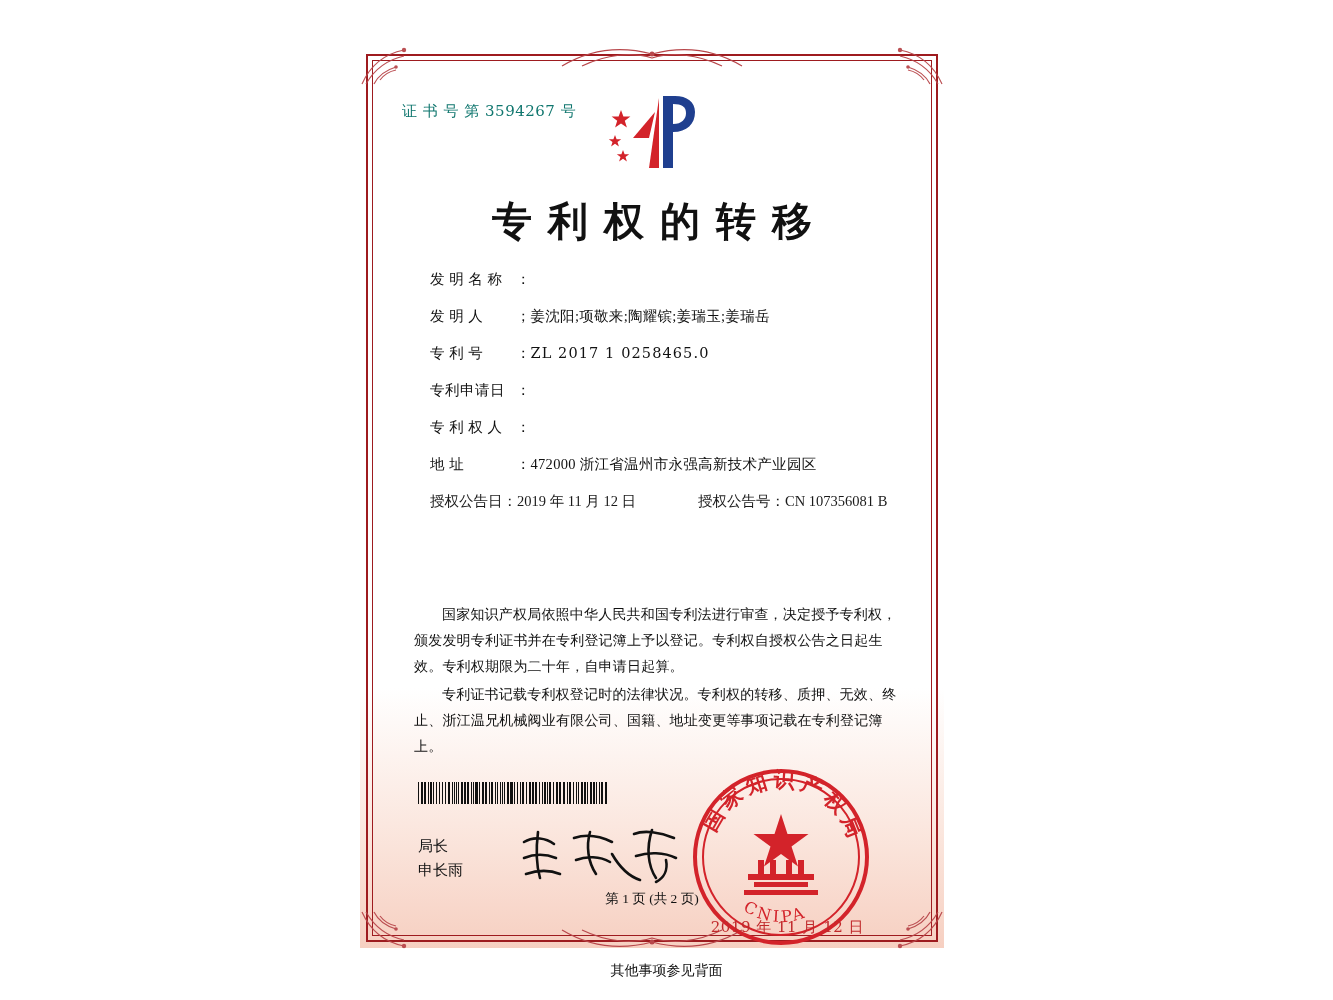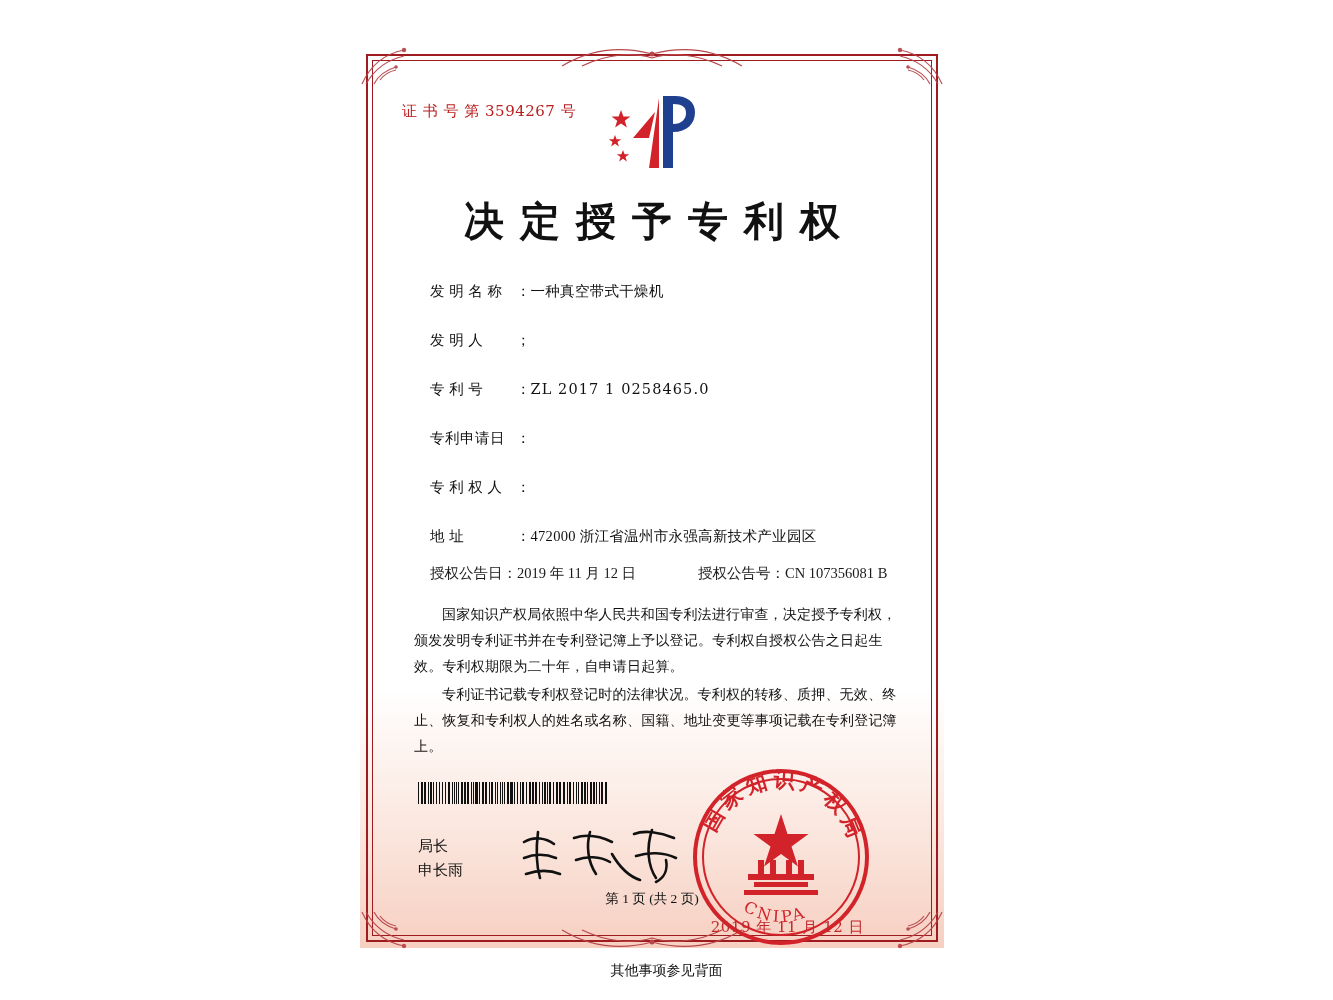--- a/index.html
+++ b/index.html
@@ -87,21 +87,21 @@
     position: absolute;
     left: 34px; top: 34px; right: 34px; bottom: 34px;
   }
 
   .cert-no {
     position: absolute;
     left: 8px;
     top: 20px;
     font-size: 15px;
     letter-spacing: 0.5px;
-    color: #b91c1c;
+    color: #0f766e;
     font-family: "DejaVu Serif", serif;
   }
 
   
   .logo {
     position: absolute;
     left: 50%;
     transform: translateX(-50%);
     top: 8px;
     width: 110px;
@@ -151,21 +151,20 @@
     align-items: baseline;
     margin-bottom: 18px;
     font-size: 14.5px;
     color: #111;
   }
   .field .lab {
     width: 86px;
     flex: 0 0 86px;
     letter-spacing: 0.5px;
     white-space: nowrap;
-    margin-top: 12px;
   }
   .field .val {
     flex: 1 1 auto;
     letter-spacing: 0.3px;
   }
   .field .val.mono {
     font-family: "DejaVu Serif", serif;
     letter-spacing: 1.1px;
   }
   .field2 {
@@ -344,33 +343,33 @@
             <polygon points="18,45 19.6,49.3 24.2,49.3 20.5,52 21.9,56.5 18,53.7 14.1,56.5 15.5,52 11.8,49.3 16.4,49.3"></polygon>
             <polygon points="26,60 27.6,64.3 32.2,64.3 28.5,67 29.9,71.5 26,68.7 22.1,71.5 23.5,67 19.8,64.3 24.4,64.3"></polygon>
           </g>
         </svg>
       </div>
 
       <div class="qr">
         <div class="qr-grid" id="qr-grid"><i></i><i></i><i></i><i></i><i></i><i></i><i></i><i style="background: transparent;"></i><i></i><i style="background: transparent;"></i><i style="background: transparent;"></i><i></i><i></i><i style="background: transparent;"></i><i></i><i></i><i></i><i></i><i></i><i></i><i></i><i></i><i style="background: transparent;"></i><i style="background: transparent;"></i><i style="background: transparent;"></i><i style="background: transparent;"></i><i style="background: transparent;"></i><i></i><i style="background: transparent;"></i><i style="background: transparent;"></i><i style="background: transparent;"></i><i style="background: transparent;"></i><i></i><i style="background: transparent;"></i><i></i><i></i><i style="background: transparent;"></i><i style="background: transparent;"></i><i style="background: transparent;"></i><i style="background: transparent;"></i><i style="background: transparent;"></i><i></i><i></i><i style="background: transparent;"></i><i></i><i></i><i></i><i style="background: transparent;"></i><i></i><i></i><i></i><i></i><i style="background: transparent;"></i><i></i><i style="background: transparent;"></i><i></i><i></i><i style="background: transparent;"></i><i></i><i></i><i></i><i style="background: transparent;"></i><i></i><i></i><i style="background: transparent;"></i><i></i><i></i><i></i><i style="background: transparent;"></i><i></i><i></i><i style="background: transparent;"></i><i style="background: transparent;"></i><i></i><i></i><i style="background: transparent;"></i><i></i><i></i><i style="background: transparent;"></i><i></i><i></i><i></i><i style="background: transparent;"></i><i></i><i></i><i style="background: transparent;"></i><i></i><i></i><i></i><i style="background: transparent;"></i><i></i><i></i><i style="background: transparent;"></i><i style="background: transparent;"></i><i style="background: transparent;"></i><i style="background: transparent;"></i><i></i><i style="background: transparent;"></i><i></i><i style="background: transparent;"></i><i></i><i></i><i></i><i style="background: transparent;"></i><i></i><i></i><i style="background: transparent;"></i><i style="background: transparent;"></i><i style="background: transparent;"></i><i style="background: transparent;"></i><i style="background: transparent;"></i><i></i><i></i><i></i><i></i><i></i><i style="background: transparent;"></i><i></i><i style="background: transparent;"></i><i></i><i style="background: transparent;"></i><i style="background: transparent;"></i><i style="background: transparent;"></i><i style="background: transparent;"></i><i style="background: transparent;"></i><i></i><i></i><i></i><i></i><i></i><i></i><i></i><i></i><i></i><i></i><i style="background: transparent;"></i><i style="background: transparent;"></i><i></i><i></i><i></i><i></i><i></i><i></i><i></i><i></i><i></i><i></i><i></i><i></i><i></i><i style="background: transparent;"></i><i></i><i></i><i></i><i></i><i></i><i style="background: transparent;"></i><i style="background: transparent;"></i><i style="background: transparent;"></i><i></i><i></i><i></i><i></i><i></i><i></i><i></i><i style="background: transparent;"></i><i></i><i style="background: transparent;"></i><i></i><i></i><i></i><i style="background: transparent;"></i><i style="background: transparent;"></i><i></i><i style="background: transparent;"></i><i></i><i style="background: transparent;"></i><i style="background: transparent;"></i><i style="background: transparent;"></i><i style="background: transparent;"></i><i style="background: transparent;"></i><i></i><i></i><i></i><i style="background: transparent;"></i><i></i><i></i><i></i><i style="background: transparent;"></i><i></i><i style="background: transparent;"></i><i></i><i></i><i style="background: transparent;"></i><i style="background: transparent;"></i><i style="background: transparent;"></i><i style="background: transparent;"></i><i style="background: transparent;"></i><i style="background: transparent;"></i><i style="background: transparent;"></i><i></i><i></i><i style="background: transparent;"></i><i></i><i style="background: transparent;"></i><i></i><i style="background: transparent;"></i><i style="background: transparent;"></i><i style="background: transparent;"></i><i></i><i></i><i></i><i></i><i></i><i></i><i></i><i style="background: transparent;"></i><i style="background: transparent;"></i><i></i><i></i><i style="background: transparent;"></i><i style="background: transparent;"></i><i style="background: transparent;"></i><i style="background: transparent;"></i><i style="background: transparent;"></i><i></i><i style="background: transparent;"></i><i style="background: transparent;"></i><i></i><i></i><i></i><i></i><i></i><i></i><i></i><i></i><i></i><i></i><i style="background: transparent;"></i><i></i><i></i><i></i><i style="background: transparent;"></i><i style="background: transparent;"></i><i></i><i></i><i></i><i style="background: transparent;"></i><i style="background: transparent;"></i><i style="background: transparent;"></i><i></i><i></i><i style="background: transparent;"></i><i style="background: transparent;"></i><i style="background: transparent;"></i><i></i><i style="background: transparent;"></i><i style="background: transparent;"></i><i style="background: transparent;"></i><i style="background: transparent;"></i><i></i><i style="background: transparent;"></i><i style="background: transparent;"></i><i style="background: transparent;"></i><i></i><i></i><i></i><i style="background: transparent;"></i><i></i><i style="background: transparent;"></i><i style="background: transparent;"></i><i></i><i></i><i></i><i></i><i style="background: transparent;"></i><i></i><i></i><i style="background: transparent;"></i><i></i><i style="background: transparent;"></i><i></i><i style="background: transparent;"></i><i></i><i style="background: transparent;"></i><i style="background: transparent;"></i><i></i><i style="background: transparent;"></i><i></i><i></i><i style="background: transparent;"></i><i style="background: transparent;"></i><i></i><i></i><i></i><i></i><i></i><i></i><i></i><i></i><i style="background: transparent;"></i><i></i><i style="background: transparent;"></i><i style="background: transparent;"></i><i></i><i></i><i style="background: transparent;"></i><i></i><i style="background: transparent;"></i><i></i><i></i><i style="background: transparent;"></i><i style="background: transparent;"></i><i style="background: transparent;"></i><i></i><i style="background: transparent;"></i><i style="background: transparent;"></i><i style="background: transparent;"></i><i style="background: transparent;"></i><i style="background: transparent;"></i><i></i><i style="background: transparent;"></i><i></i><i style="background: transparent;"></i><i></i><i></i><i></i><i style="background: transparent;"></i><i style="background: transparent;"></i><i style="background: transparent;"></i><i></i><i style="background: transparent;"></i><i></i><i></i><i></i><i></i><i style="background: transparent;"></i><i></i><i></i><i></i><i style="background: transparent;"></i><i></i><i style="background: transparent;"></i><i style="background: transparent;"></i><i></i><i style="background: transparent;"></i><i style="background: transparent;"></i><i style="background: transparent;"></i><i></i><i></i><i></i><i></i><i></i><i></i><i style="background: transparent;"></i><i style="background: transparent;"></i><i></i><i style="background: transparent;"></i><i></i><i></i><i></i><i style="background: transparent;"></i><i></i><i></i><i></i><i></i><i></i><i></i><i></i><i></i><i></i><i></i><i style="background: transparent;"></i><i></i><i style="background: transparent;"></i><i></i><i></i><i></i><i style="background: transparent;"></i><i></i><i></i><i></i><i style="background: transparent;"></i><i></i><i style="background: transparent;"></i><i style="background: transparent;"></i><i style="background: transparent;"></i><i></i><i style="background: transparent;"></i><i style="background: transparent;"></i><i></i><i style="background: transparent;"></i><i style="background: transparent;"></i><i></i><i></i><i style="background: transparent;"></i><i></i><i></i><i></i><i style="background: transparent;"></i><i style="background: transparent;"></i><i style="background: transparent;"></i><i style="background: transparent;"></i><i style="background: transparent;"></i><i></i><i></i><i></i><i style="background: transparent;"></i><i style="background: transparent;"></i><i></i><i style="background: transparent;"></i><i style="background: transparent;"></i><i></i><i></i><i></i><i style="background: transparent;"></i><i></i><i></i><i style="background: transparent;"></i><i></i><i></i><i></i><i></i><i></i><i></i><i></i><i style="background: transparent;"></i><i style="background: transparent;"></i><i style="background: transparent;"></i><i style="background: transparent;"></i><i style="background: transparent;"></i><i style="background: transparent;"></i><i style="background: transparent;"></i><i style="background: transparent;"></i><i style="background: transparent;"></i><i style="background: transparent;"></i><i></i><i style="background: transparent;"></i><i></i><i style="background: transparent;"></i></div>
       </div>
 
-      <div class="title">决定授予专利权</div>
+      <div class="title">专利权的转移</div>
 
       <div class="fields">
 
         <div class="field">
           <span class="lab">发 明 名 称</span>
           <span>：</span>
-          <span class="val">一种真空带式干燥机</span>
         </div>
 
         <div class="field">
           <span class="lab">发 明 人</span>
           <span>；</span>
+          <span class="val">姜沈阳;项敬来;陶耀镔;姜瑞玉;姜瑞岳</span>
         </div>
 
         <div class="field">
           <span class="lab">专 利 号</span>
           <span>：</span>
           <span class="val mono">ZL 2017 1 0258465.0</span>
         </div>
 
         <div class="field">
           <span class="lab">专利申请日</span>
@@ -393,21 +392,21 @@
             <span>授权公告日</span><span>：</span><span>2019 年 11 月 12 日</span>
           </span>
           <span class="c2">
             <span>授权公告号</span><span>：</span><span>CN 107356081 B</span>
           </span>
         </div>
       </div>
 
       <div class="paras">
         <p class="para">国家知识产权局依照中华人民共和国专利法进行审查，决定授予专利权，颁发发明专利证书并在专利登记簿上予以登记。专利权自授权公告之日起生效。专利权期限为二十年，自申请日起算。</p>
-        <p class="para">专利证书记载专利权登记时的法律状况。专利权的转移、质押、无效、终止、恢复和专利权人的姓名或名称、国籍、地址变更等事项记载在专利登记簿上。</p>
+        <p class="para">专利证书记载专利权登记时的法律状况。专利权的转移、质押、无效、终止、浙江温兄机械阀业有限公司、国籍、地址变更等事项记载在专利登记簿上。</p>
       </div>
 
       <div class="barcode" id="barcode">
           <i style="width: 1.6px; margin-right: 1.8px;"></i>
           <i style="width: 3px; margin-right: 1.2px;"></i>
           <i style="width: 3px; margin-right: 1.8px;"></i>
           <i style="width: 1.6px; margin-right: 1.2px;"></i>
           <i style="width: 3px; margin-right: 1.2px;"></i>
           <i style="width: 1.6px; margin-right: 1.8px;"></i>
           <i style="width: 1.6px; margin-right: 1.8px;"></i>

